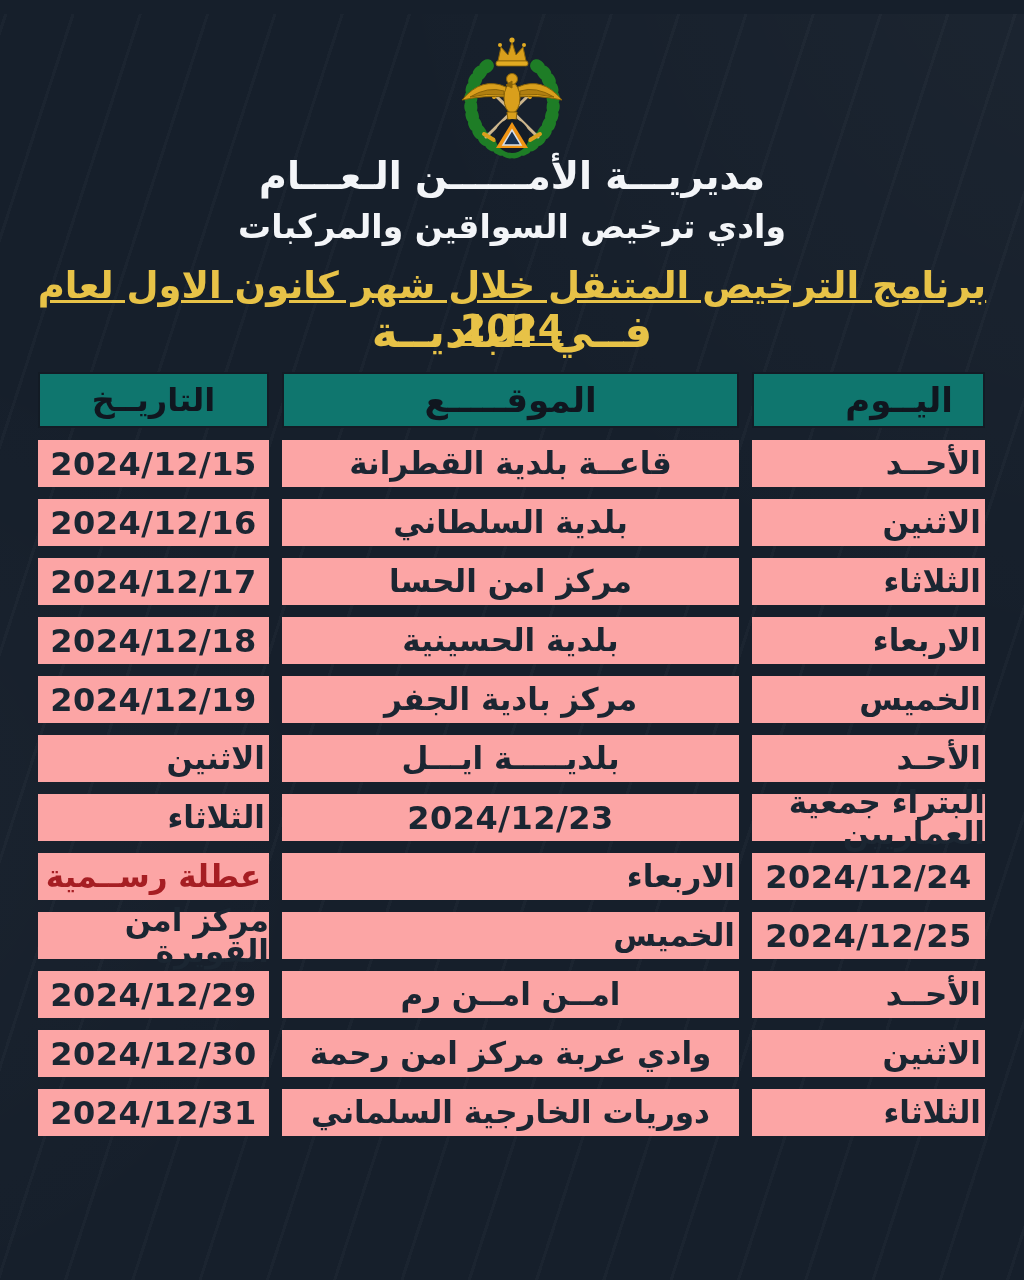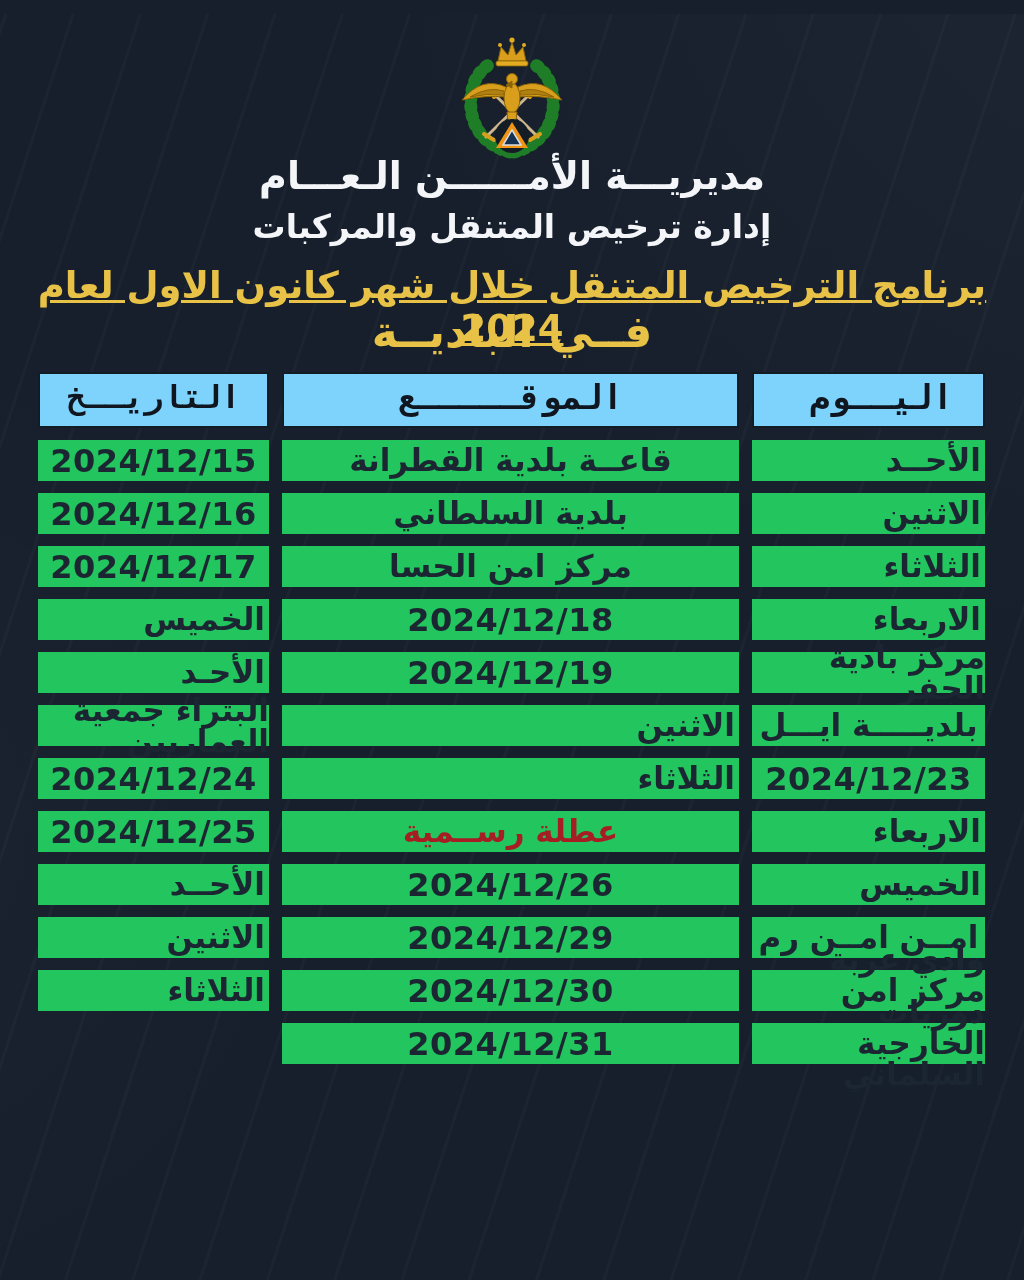--- a/index.html
+++ b/index.html
@@ -50,32 +50,31 @@
     display:grid;
     grid-template-columns:233px 457px 231px; 
     column-gap:13px;
     row-gap:12px;
     direction:rtl;
   }
   .cell {
     display:flex; align-items:center; justify-content:center;
     font-weight:bold;
     color:#1b2632;
-    background:#22c55e;
-    height:41px;
+    background:#fca5a5;
+    height:47px;
     font-size:31px;
     line-height:1;
   }
   .cell.head {
     height:56px;
-    background:#7dd3fc;
+    background:#0f766e;
     border:2px solid #131b25;
     color:#10161f;
     font-size:34px;
-    font-family:Liberation Mono, monospace;
   }
   .cell.day { justify-content:flex-start; padding-right:4px; }
   .cell.head.day { padding-right:30px; }
   .cell.date { direction:ltr; font-size:32px; letter-spacing:0.5px; }
   .cell.holiday { color:#a61e23; }
 </style>
 </head>
 <body>
 
 <div class="flyer">
@@ -120,55 +119,56 @@
         <rect x="46" y="27" width="32" height="5" rx="2" fill="#e2ab22" stroke="#8a6408" stroke-width="0.8"></rect>
       </g>
 
       <circle cx="62" cy="102" r="17" fill="#141c26"></circle>
       <path d="M62 88 L78 114 L46 114 Z" fill="#ef9413"></path>
       <path d="M62 96 L71 111 L53 111 Z" fill="#17304f" stroke="#d7dee7" stroke-width="1.5"></path>
     </svg>
   </div>
 
   <div class="org-line1">مديريـــة الأمــــــن الـعـــام</div>
-  <div class="org-line2">إدارة ترخيص المتنقل والمركبات</div>
+  <div class="org-line2">وادي ترخيص السواقين والمركبات</div>
 
   <div class="title-line1">برنامج الترخيص المتنقل خلال شهر كانون الاول لعام 2024</div>
   <div class="title-line2">فــي الباديــة</div>
 
   <div class="schedule">
     <div class="cell head day">اليــوم</div>
     <div class="cell head loc">الموقـــــع</div>
     <div class="cell head date">التاريــخ</div>
   <div class="cell day">الأحــد</div>
       <div class="cell loc">قاعــة بلدية القطرانة</div>
       <div class="cell date">2024/12/15</div>
       <div class="cell day">الاثنين</div>
       <div class="cell loc">بلدية السلطاني</div>
       <div class="cell date">2024/12/16</div>
       <div class="cell day">الثلاثاء</div>
       <div class="cell loc">مركز امن الحسا</div>
       <div class="cell date">2024/12/17</div>
       <div class="cell day">الاربعاء</div>
+      <div class="cell loc">بلدية الحسينية</div>
       <div class="cell date">2024/12/18</div>
       <div class="cell day">الخميس</div>
       <div class="cell loc">مركز بادية الجفر</div>
       <div class="cell date">2024/12/19</div>
       <div class="cell day">الأحـد</div>
       <div class="cell loc">بلديـــــة ايـــل</div>
       <div class="cell day">الاثنين</div>
       <div class="cell loc">البتراء جمعية العماريين</div>
       <div class="cell date">2024/12/23</div>
       <div class="cell day">الثلاثاء</div>
       <div class="cell date">2024/12/24</div>
       <div class="cell day">الاربعاء</div>
       <div class="cell loc holiday">عطلة رســمية</div>
       <div class="cell date">2024/12/25</div>
       <div class="cell day">الخميس</div>
-      <div class="cell date">2024/12/26</div>
+      <div class="cell loc">مركز امن القويرة</div>
       <div class="cell day">الأحــد</div>
       <div class="cell loc">امــن امــن رم</div>
       <div class="cell date">2024/12/29</div>
       <div class="cell day">الاثنين</div>
       <div class="cell loc">وادي عربة مركز امن رحمة</div>
       <div class="cell date">2024/12/30</div>
       <div class="cell day">الثلاثاء</div>
       <div class="cell loc">دوريات الخارجية السلماني</div>
       <div class="cell date">2024/12/31</div>
     </div>

